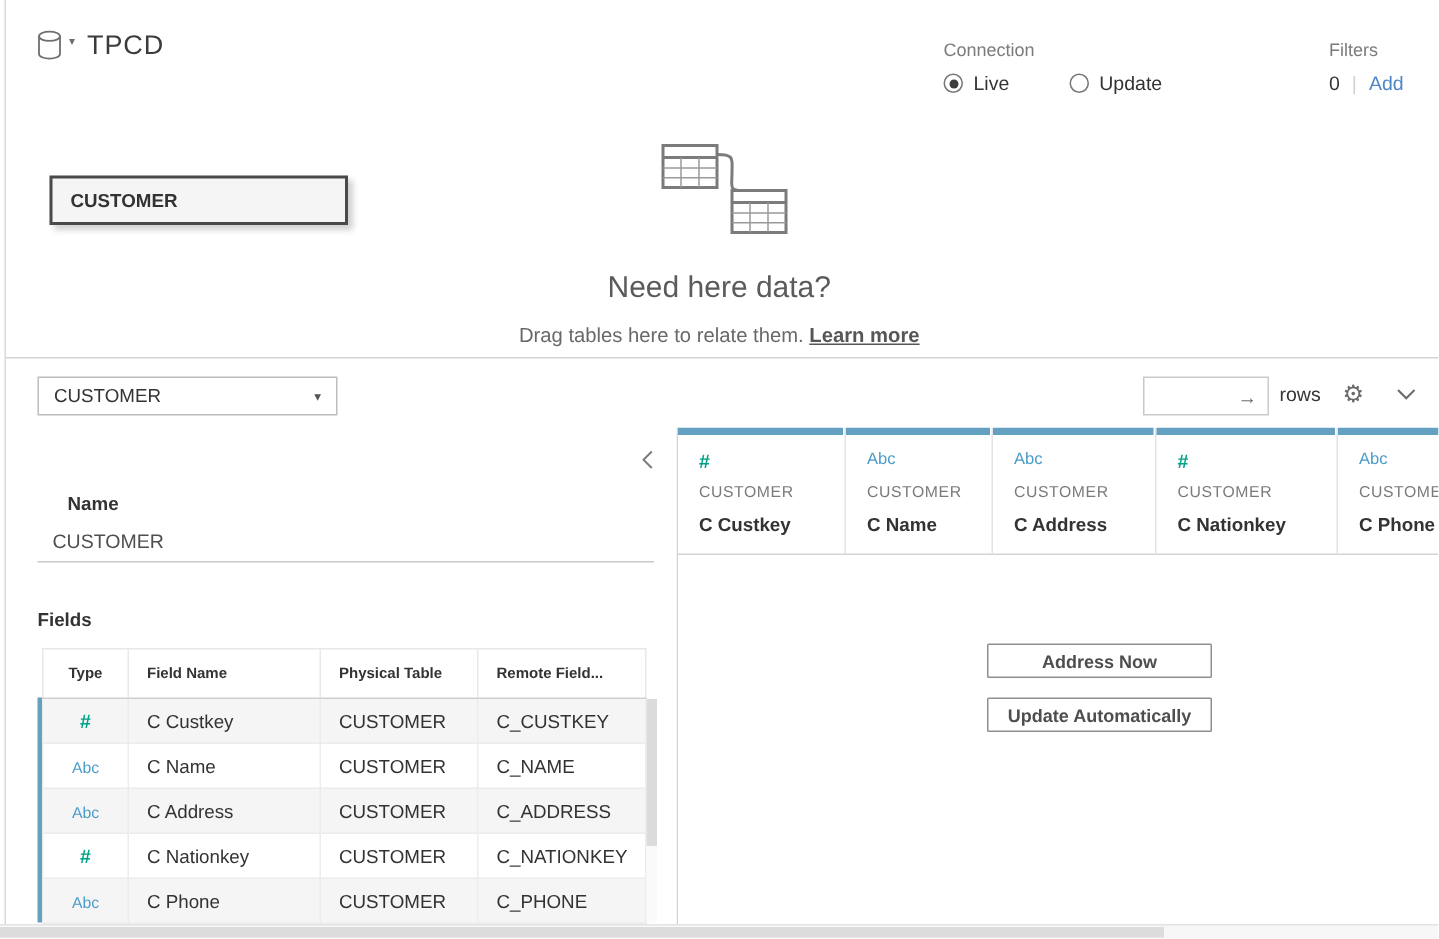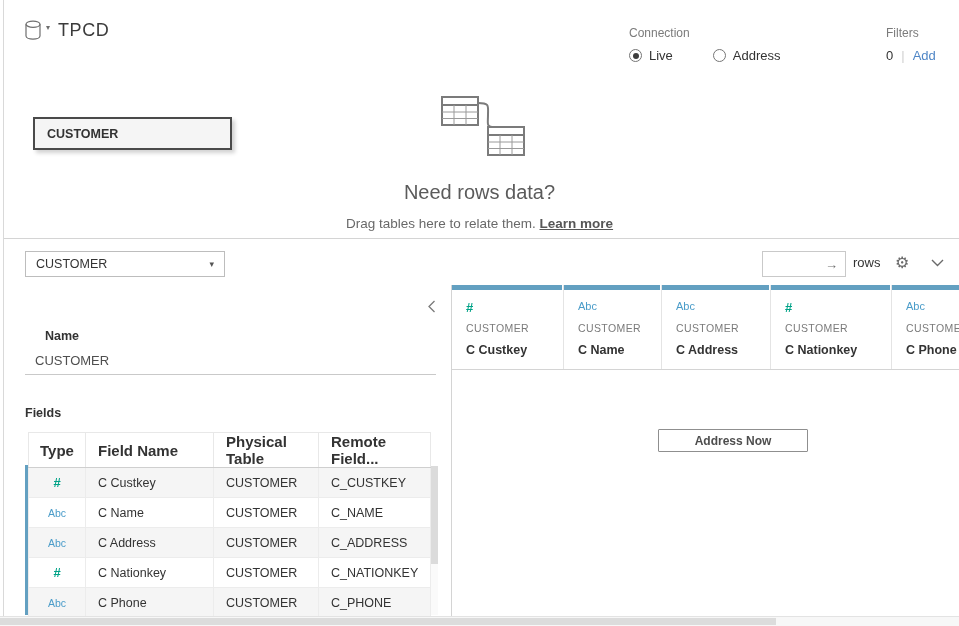--- a/index.html
+++ b/index.html
@@ -76,21 +76,21 @@
   .name-field { position:absolute; left:25px; top:62px; width:411px; height:28px;
     border-bottom:1px solid #c9c9c9; display:flex; align-items:center; }
   .name-field input { border:none; outline:none; width:100%; padding-left:10px;
     font-size:13px; color:#4f4f4f; font-family:inherit; background:transparent; }
   .fields-label { position:absolute; left:25px; top:121px; font-size:12.5px; font-weight:bold; color:#333; }
 
   .fields-select-bar { position:absolute; left:25px; top:180px; width:3px; height:150px; background:#63a0c1; }
   .fields-table-wrap { position:absolute; left:28px; top:147px; width:402px; }
   table.fields-table { width:402px; border-collapse:collapse; table-layout:fixed;
     border:1px solid #e0e0e0; }
-  .fields-table th { height:33px; font-size:15px; font-weight:bold; color:#333;
+  .fields-table th { height:33px; font-size:10px; font-weight:bold; color:#333;
     text-align:left; padding-left:12px; border:1px solid #e8e8e8; border-bottom:1px solid #cfcfcf; background:#fff; }
   .fields-table th:first-child { text-align:center; padding-left:0; }
   .fields-table td { height:30px; font-size:12.5px; color:#333; padding-left:12px;
     border:1px solid #ececec; cursor:default; }
   .fields-table td:first-child { text-align:center; padding-left:0; }
   .fields-table tbody tr:nth-child(odd) { background:#f5f5f5; }
   .type-glyph.number { color:#00a287; font-weight:bold; font-size:13px; }
   .type-glyph.string { color:#4a9cc9; font-size:10.5px; }
 
   .v-scrollbar { position:absolute; left:431px; top:181px; width:7px; height:149px; background:#fafafa; }
@@ -141,21 +141,21 @@
 
   <div class="connection-group">
     <div class="group-label">Connection</div>
     <div class="radio-row">
       <span class="radio-option">
         <span class="radio-outer selected"></span>
         <span class="radio-label">Live</span>
       </span>
       <span class="radio-option">
         <span class="radio-outer"></span>
-        <span class="radio-label">Address</span>
+        <span class="radio-label">Update</span>
       </span>
     </div>
   </div>
 
   <div class="filters-group">
     <div class="group-label">Filters</div>
     <div class="filters-row">
       <span class="filters-count">0</span>
       <span class="filters-sep">|</span>
       <span class="filters-add">Add</span>
@@ -178,21 +178,21 @@
       <g>
         <rect x="62" y="35" width="36" height="28" fill="#fff" stroke="#7b7b7b" stroke-width="2"></rect>
         <line x1="62" y1="43" x2="98" y2="43" stroke="#7b7b7b" stroke-width="2"></line>
         <line x1="62" y1="50" x2="98" y2="50" stroke="#9a9a9a" stroke-width="1"></line>
         <line x1="62" y1="56.5" x2="98" y2="56.5" stroke="#9a9a9a" stroke-width="1"></line>
         <line x1="74" y1="43" x2="74" y2="63" stroke="#9a9a9a" stroke-width="1"></line>
         <line x1="86" y1="43" x2="86" y2="63" stroke="#9a9a9a" stroke-width="1"></line>
       </g>
     </svg>
   </div>
-  <div class="empty-title">Need rows data?</div>
+  <div class="empty-title">Need here data?</div>
   <div class="empty-hint"><span>Drag tables here to relate them. </span><span class="learn-more">Learn more</span></div>
 </div>
 
 <div class="toolbar">
   <div class="table-select">
     <span class="table-select-value">CUSTOMER</span>
     <span class="select-caret">▾</span>
   </div>
   <div class="rows-input">
     <input type="text" value="" style="">
@@ -323,18 +323,19 @@
   <div class="grid-col">
     <div class="col-topbar"></div>
     <div class="col-body">
       <div class="col-type string">Abc</div>
       <div class="col-table">CUSTOMER</div>
       <div class="col-field">C Phone</div>
     </div>
   </div>
 </div>
     <div class="update-btn update-now">Address Now</div>
+    <div class="update-btn update-auto">Update Automatically</div>
   </div>
 </div>
 
 <div class="h-scrollbar">
   <div class="h-thumb"></div>
 </div>
 
 </body></html>

